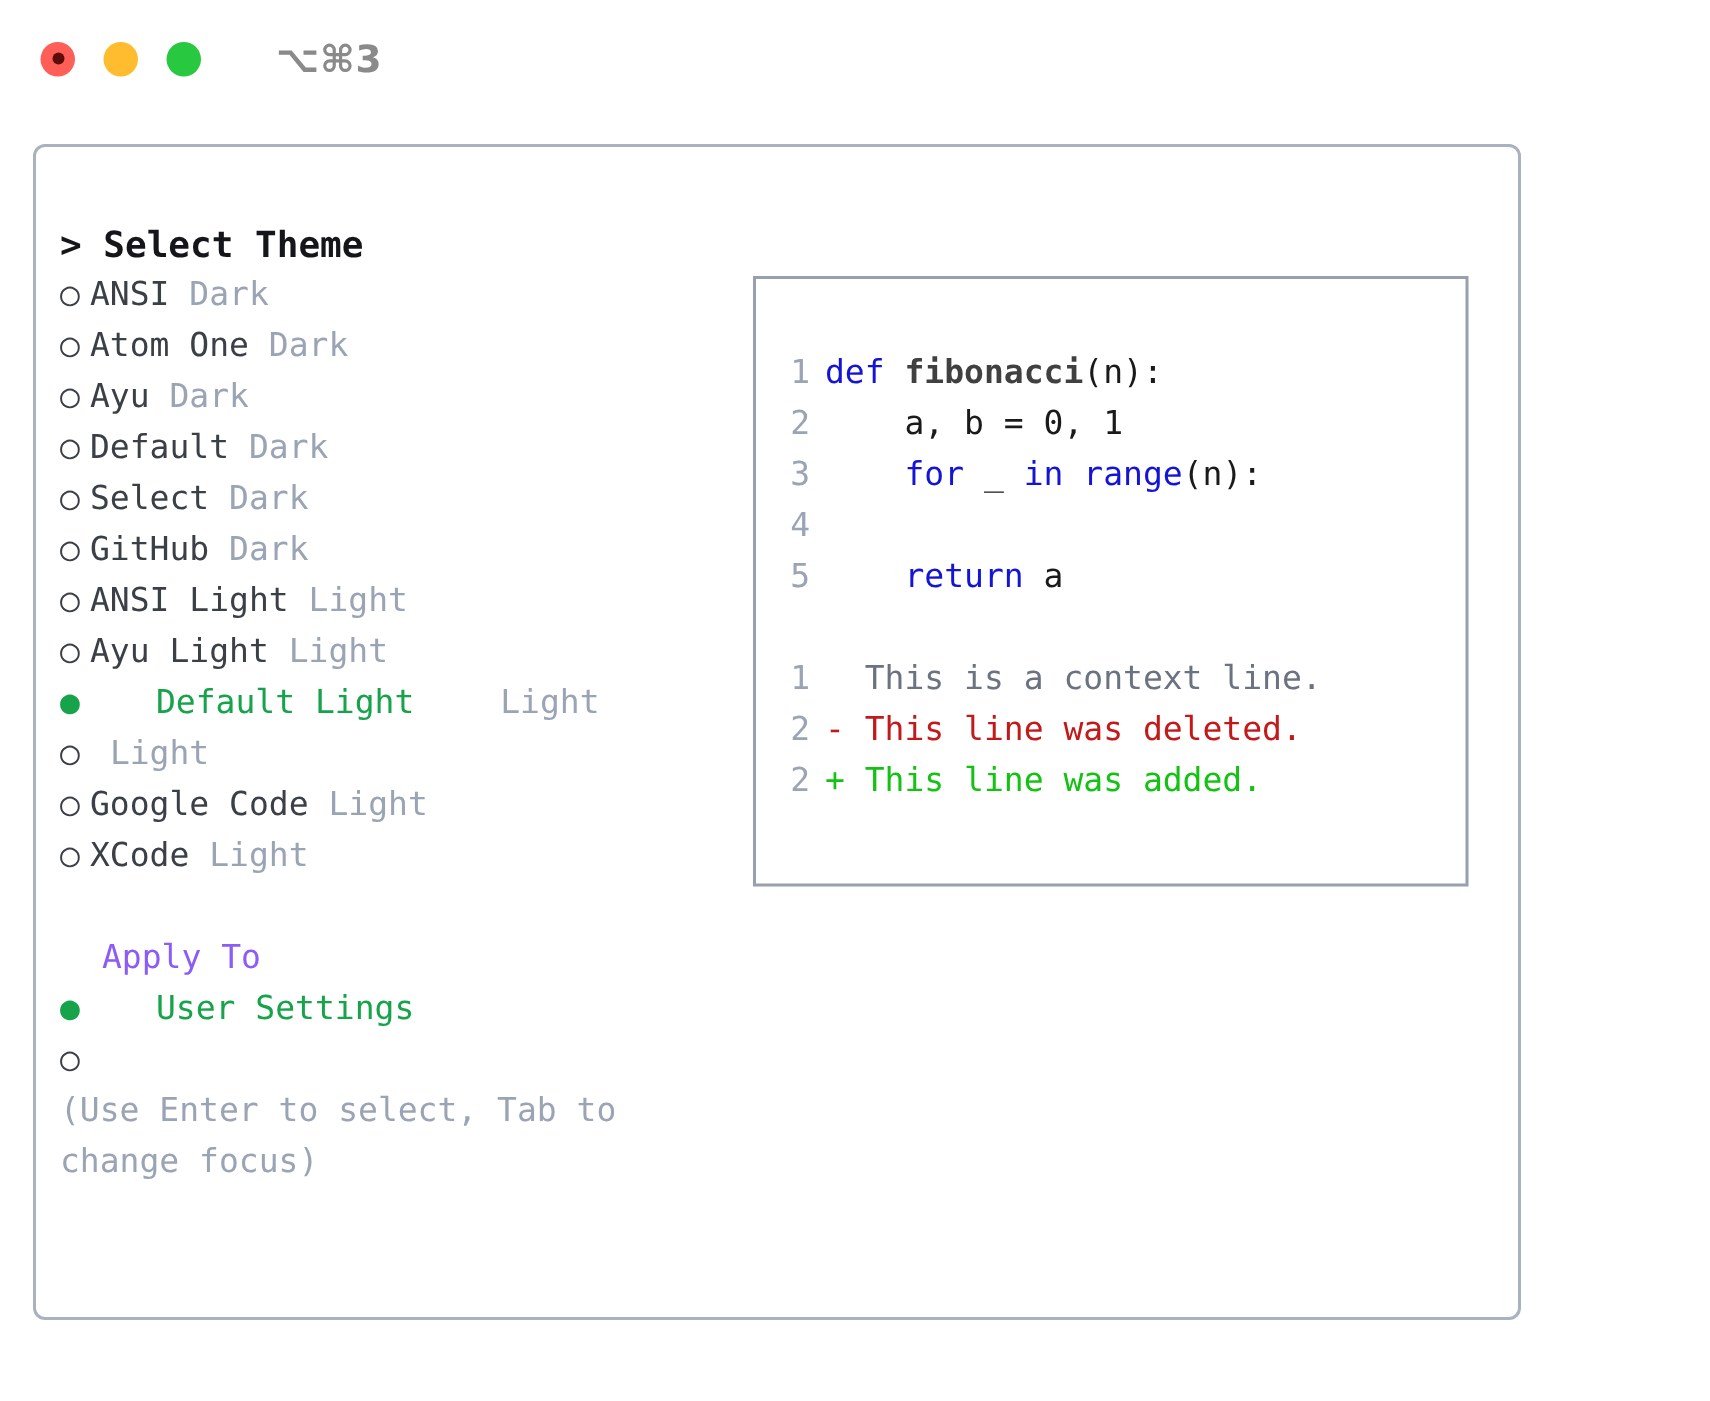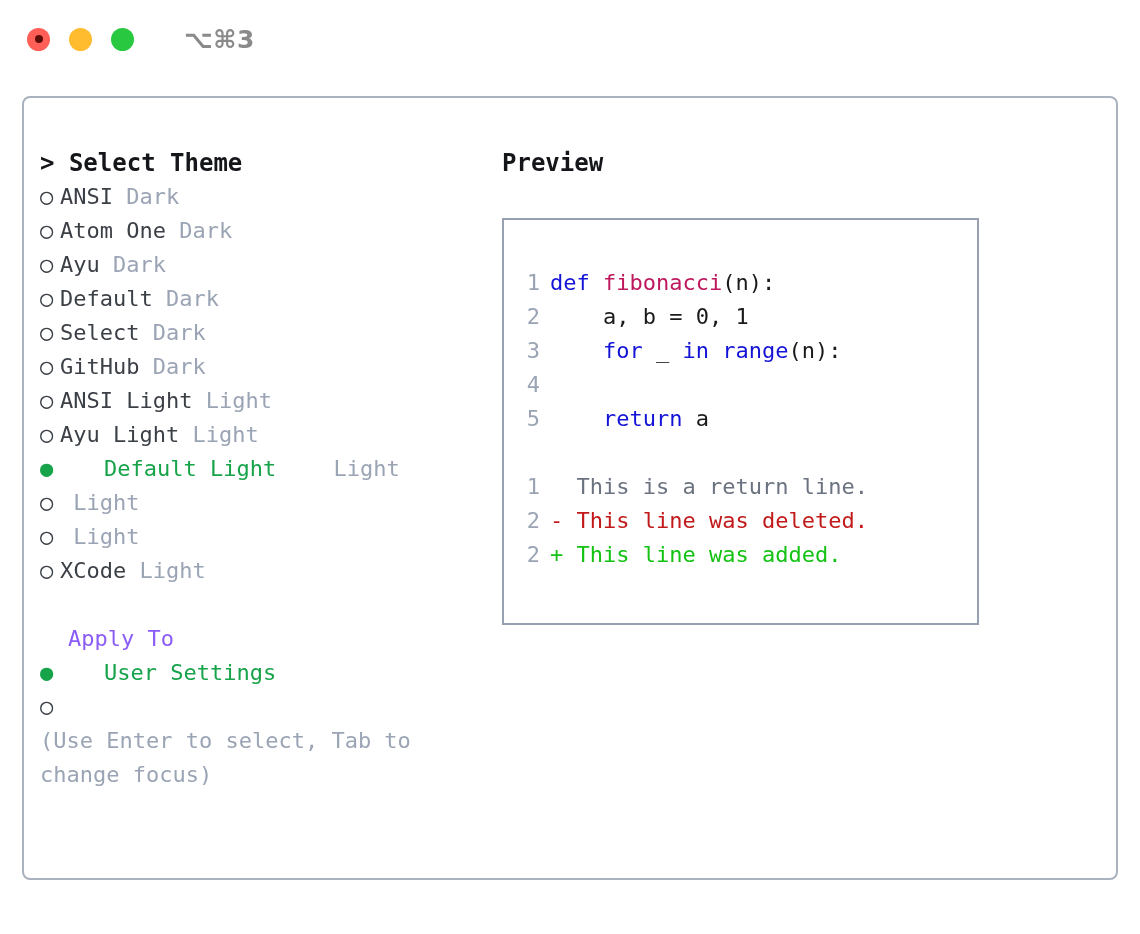--- a/index.html
+++ b/index.html
@@ -52,21 +52,21 @@
     font-weight: 700;
     color: #8a8a8a;
     letter-spacing: 0.5px;
     line-height: 1;
   }
 
   
   .panel {
     position: absolute;
     left: 22px; top: 96px;
-    width: 1096px; height: 784px;
+    width: 992px; height: 784px;
     border: 2px solid #aab2bf;
     border-radius: 8px;
     background: #ffffff;
   }
 
   .panel-inner {
     position: relative;
     width: 100%;
     height: 100%;
   }
@@ -154,21 +154,21 @@
   }
   .lineno {
     flex: 0 0 34px;
     text-align: right;
     color: #9aa4b4;
     padding-right: 10px;
   }
   .code-text { color: #1a1a1a; }
 
   .kw   { color: #1414d6; }
-  .fn   { color: #be185d; }
+  .fn   { color: #404040; font-weight: bold; }
   .plain{ color: #1a1a1a; }
 
   .diff-gap { height: 34px; }
 
   .diff-ctx { color: #6b7280; }
   .diff-del { color: #c21a1a; }
   .diff-add { color: #13c213; }
 </style>
 </head>
 <body>
@@ -195,45 +195,44 @@
             <div class="theme-row"><span class="bullet">○</span><span class="theme-name">ANSI</span><span class="theme-name"> </span><span class="theme-tag">Dark</span></div>
             <div class="theme-row"><span class="bullet">○</span><span class="theme-name">Atom One</span><span class="theme-name"> </span><span class="theme-tag">Dark</span></div>
             <div class="theme-row"><span class="bullet">○</span><span class="theme-name">Ayu</span><span class="theme-name"> </span><span class="theme-tag">Dark</span></div>
             <div class="theme-row"><span class="bullet">○</span><span class="theme-name">Default</span><span class="theme-name"> </span><span class="theme-tag">Dark</span></div>
             <div class="theme-row"><span class="bullet">○</span><span class="theme-name">Select</span><span class="theme-name"> </span><span class="theme-tag">Dark</span></div>
             <div class="theme-row"><span class="bullet">○</span><span class="theme-name">GitHub</span><span class="theme-name"> </span><span class="theme-tag">Dark</span></div>
             <div class="theme-row"><span class="bullet">○</span><span class="theme-name">ANSI Light</span><span class="theme-name"> </span><span class="theme-tag">Light</span></div>
             <div class="theme-row"><span class="bullet">○</span><span class="theme-name">Ayu Light</span><span class="theme-name"> </span><span class="theme-tag">Light</span></div>
             <div class="theme-row selected"><span class="bullet">●</span><span class="theme-name">Default Light</span><span class="theme-name"> </span><span class="theme-tag">Light</span></div>
             <div class="theme-row"><span class="bullet">○</span><span class="theme-name"> </span><span class="theme-tag">Light</span></div>
-            <div class="theme-row"><span class="bullet">○</span><span class="theme-name"> </span><span class="theme-tag">Light</span></div>
+            <div class="theme-row"><span class="bullet">○</span><span class="theme-name">Google Code</span><span class="theme-name"> </span><span class="theme-tag">Light</span></div>
             <div class="theme-row"><span class="bullet">○</span><span class="theme-name">XCode</span><span class="theme-name"> </span><span class="theme-tag">Light</span></div>
           </div>
         <div class="gap-block"></div>
         <div class="apply-header">Apply To</div>
         <div id="apply-list">
             <div class="theme-row selected"><span class="bullet">●</span><span class="theme-name">User Settings</span></div>
             <div class="theme-row"><span class="bullet">○</span></div>
           </div>
         <div class="hint">(Use Enter to select, Tab to change focus)</div>
       </div>
 
       <div class="right-col">
-        <div class="preview-header">Preview</div>
         <div class="preview-box">
           <div id="code-block">
               <div class="code-line"><span class="lineno">1</span><span class="code-text"><span class="kw">def</span><span class="plain"> </span><span class="fn">fibonacci</span><span class="plain">(n):</span></span></div>
               <div class="code-line"><span class="lineno">2</span><span class="code-text"><span class="plain">    a, b = 0, 1</span></span></div>
               <div class="code-line"><span class="lineno">3</span><span class="code-text"><span class="plain">    </span><span class="kw">for</span><span class="plain"> _ </span><span class="kw">in</span><span class="plain"> </span><span class="kw">range</span><span class="plain">(n):</span></span></div>
               <div class="code-line"><span class="lineno">4</span></div>
               <div class="code-line"><span class="lineno">5</span><span class="code-text"><span class="plain">    </span><span class="kw">return</span><span class="plain"> a</span></span></div>
             </div>
           <div class="diff-gap"></div>
           <div id="diff-block">
-              <div class="code-line"><span class="lineno">1</span><span class="diff-ctx">  This is a return line.</span></div>
+              <div class="code-line"><span class="lineno">1</span><span class="diff-ctx">  This is a context line.</span></div>
               <div class="code-line"><span class="lineno">2</span><span class="diff-del">- This line was deleted.</span></div>
               <div class="code-line"><span class="lineno">2</span><span class="diff-add">+ This line was added.</span></div>
             </div>
         </div>
       </div>
 
     </div>
   </div>
 </div>
 

